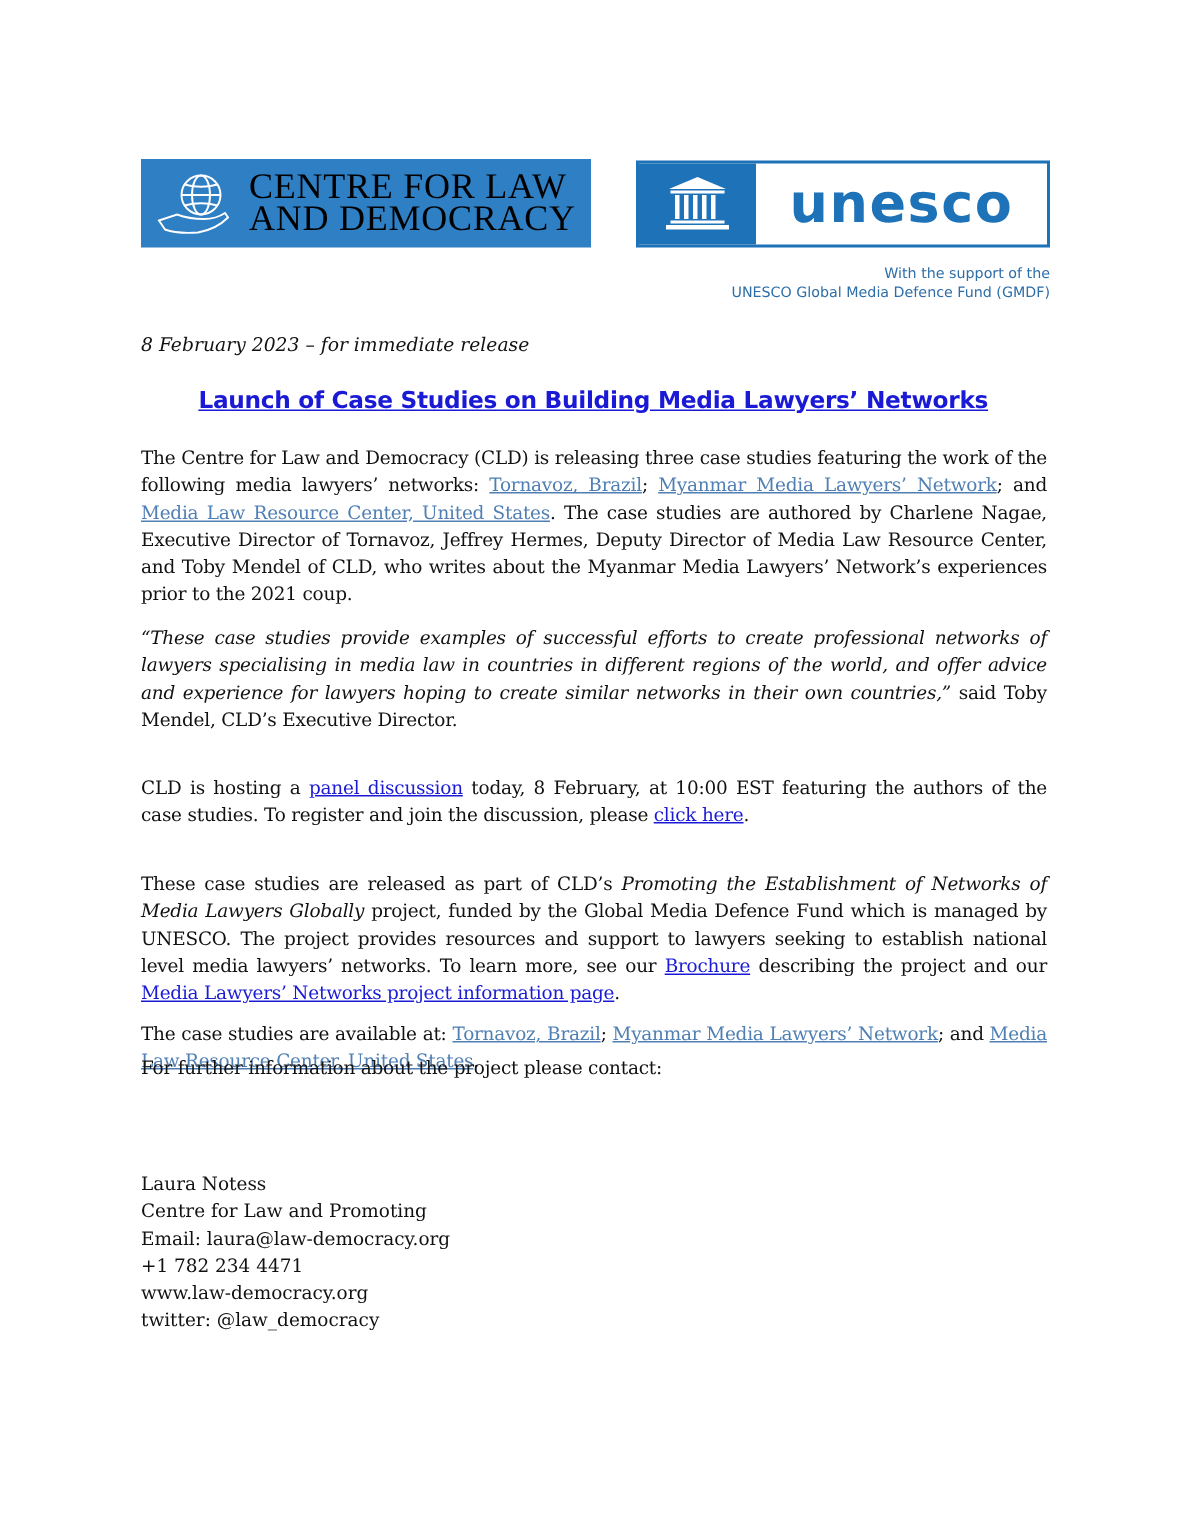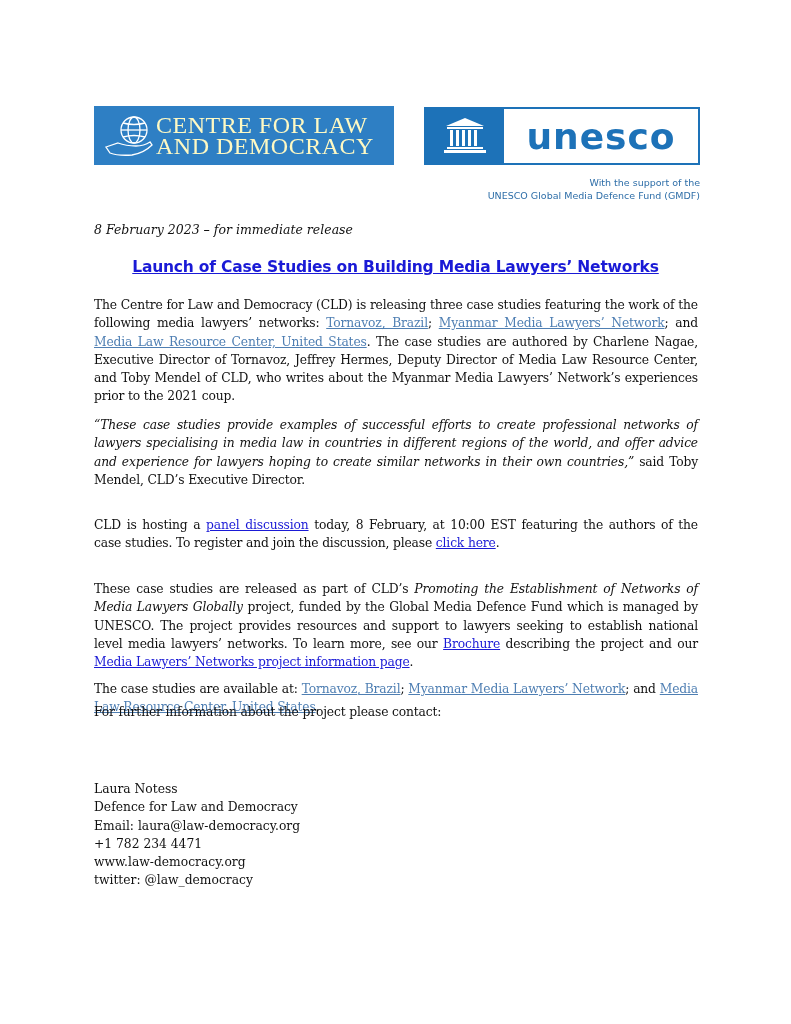--- a/index.html
+++ b/index.html
@@ -3,21 +3,21 @@
 <meta charset="utf-8">
 <style>
   html, body { margin: 0; padding: 0; background: #ffffff; }
   body { width: 791px; height: 1024px; position: relative; overflow: hidden;
          font-family: "DejaVu Serif", serif; color: #111; }
   .page { position: absolute; left: 0; top: 0; width: 791px; height: 1024px; }
 
   .cld-logo { position: absolute; left: 94px; top: 106px; width: 300px; height: 59px;
               background: #2e7fc4; display: flex; align-items: center; }
   .cld-logo svg { margin-left: 10px; }
-  .cld-text { color: #fef9c3; font-family: "Liberation Serif", serif; margin-left: 0;
+  .cld-text { color: #000000; font-family: "Liberation Serif", serif; margin-left: 10px;
               line-height: 21px; letter-spacing: 0.5px; }
   .cld-text .l1 { font-size: 24px; }
   .cld-text .l2 { font-size: 24px; }
 
   .unesco-logo { position: absolute; left: 424px; top: 107px; width: 276px; height: 58px;
                  border: 2px solid #1d72b8; box-sizing: border-box; display: flex; background:#fff;justify-content:flex-end; }
   .unesco-emblem { width: 78px; height: 100%; background: #1d72b8; display: flex;
                    align-items: center; justify-content: center; }
   .unesco-word { flex: 1; display: flex; align-items: center; justify-content: center;
                  color: #1d72b8; font-family: "DejaVu Sans", sans-serif; font-weight: bold;
@@ -105,19 +105,19 @@
   </div>
 
   <div class="para" style="top:680px">
     <span>The case studies are available at: </span><a class="link-soft">Tornavoz, Brazil</a><span>; </span><a class="link-soft">Myanmar Media Lawyers’ Network</a><span>; and </span><a class="link-soft">Media Law Resource Center, United States</a><span>.</span>
   </div>
 
   <div class="para" style="top:703px">For further information about the project please contact:</div>
 
   <div class="contact">
     <div>Laura Notess</div>
-    <div>Defence for Law and Democracy</div>
+    <div>Centre for Law and Promoting</div>
     <div>Email: laura@law-democracy.org</div>
     <div>+1 782 234 4471</div>
     <div>www.law-democracy.org</div>
     <div>twitter: @law_democracy</div>
   </div>
 </div>
 
 </body></html>

